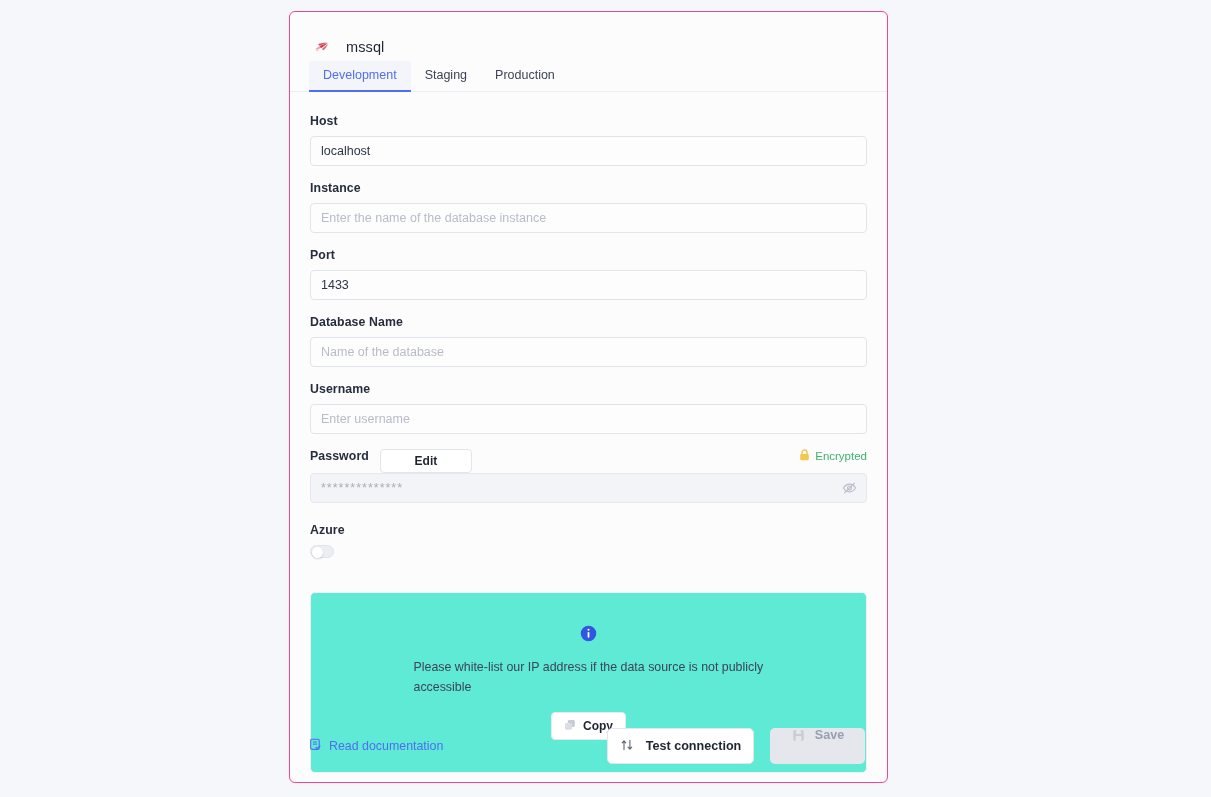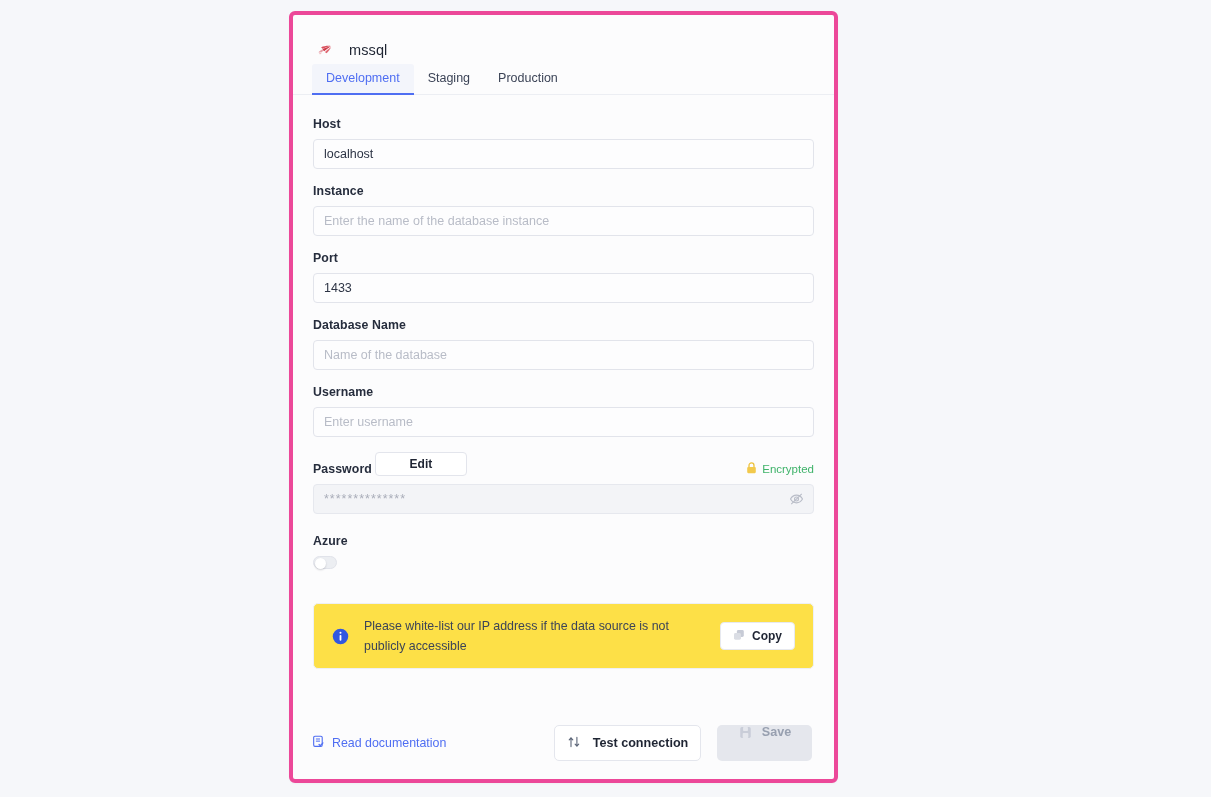--- a/index.html
+++ b/index.html
@@ -15,24 +15,24 @@
     width: 1211px;
     height: 797px;
     background: #f6f7fa;
   }
 
   
   .card {
     position: absolute;
     left: 289px;
     top: 11px;
-    width: 549px;
+    width: 599px;
     height: 772px;
     background: #fcfcfd;
-    border: 4px solid #ec4899;
+    border: 1px solid #ec4899;
     border-radius: 6px;
     box-shadow: 0 1px 2px rgba(16,24,40,0.03);
     overflow: hidden;
   }
 
   
   .card-header {
     padding: 20px 20px 0 20px;
   }
   .title-row {
@@ -107,23 +107,23 @@
     font-size: 12.5px;
     color: #2d3445;
     padding: 1px 10px;
     outline: none;
   }
   .input::placeholder { color: #b8bcc7; }
 
   
   .pw-label-row {
     display: flex;
-    align-items: flex-end;
-    gap: 3px;
-    margin-bottom: 8px;
+    align-items: flex-start;
+    gap: 11px;
+    margin-bottom: 0;
     height: 24px;
   }
   .pw-label {
     font-size: 12.3px;
     color: #262d3d;
     font-weight: 600;
     letter-spacing: 0.1px;
   }
   .edit-btn {
     width: 92px;
@@ -192,28 +192,29 @@
     width: 11px;
     height: 11px;
     border-radius: 50%;
     background: #ffffff;
     box-shadow: 0 1px 2px rgba(16,24,40,0.18);
   }
 
   
   .banner {
     margin: 34px 20px 0 20px;
-    background: #fde047;
+    background: #5eead4;
     border: 1px solid #eef0f4;
     border-radius: 5px;
     display: flex;
     align-items: center;
     gap: 15px;
-    padding: 12px 18px;
+    padding: 32px 18px;
     min-height: 66px;
+    flex-direction: column;
   }
   .banner-icon { flex: 0 0 auto; display: flex; }
   .banner-text {
     font-size: 12.4px;
     color: #3c4457;
     line-height: 1.62;
     max-width: 350px;
     flex: 1 1 auto;
   }
   .copy-btn {

